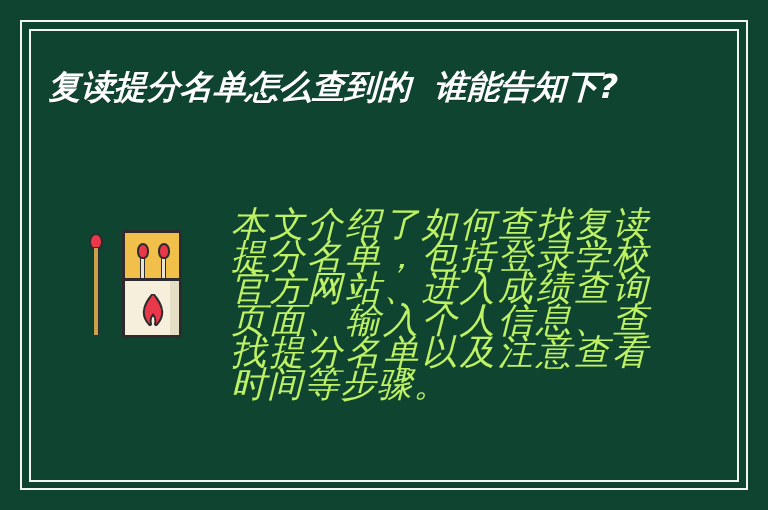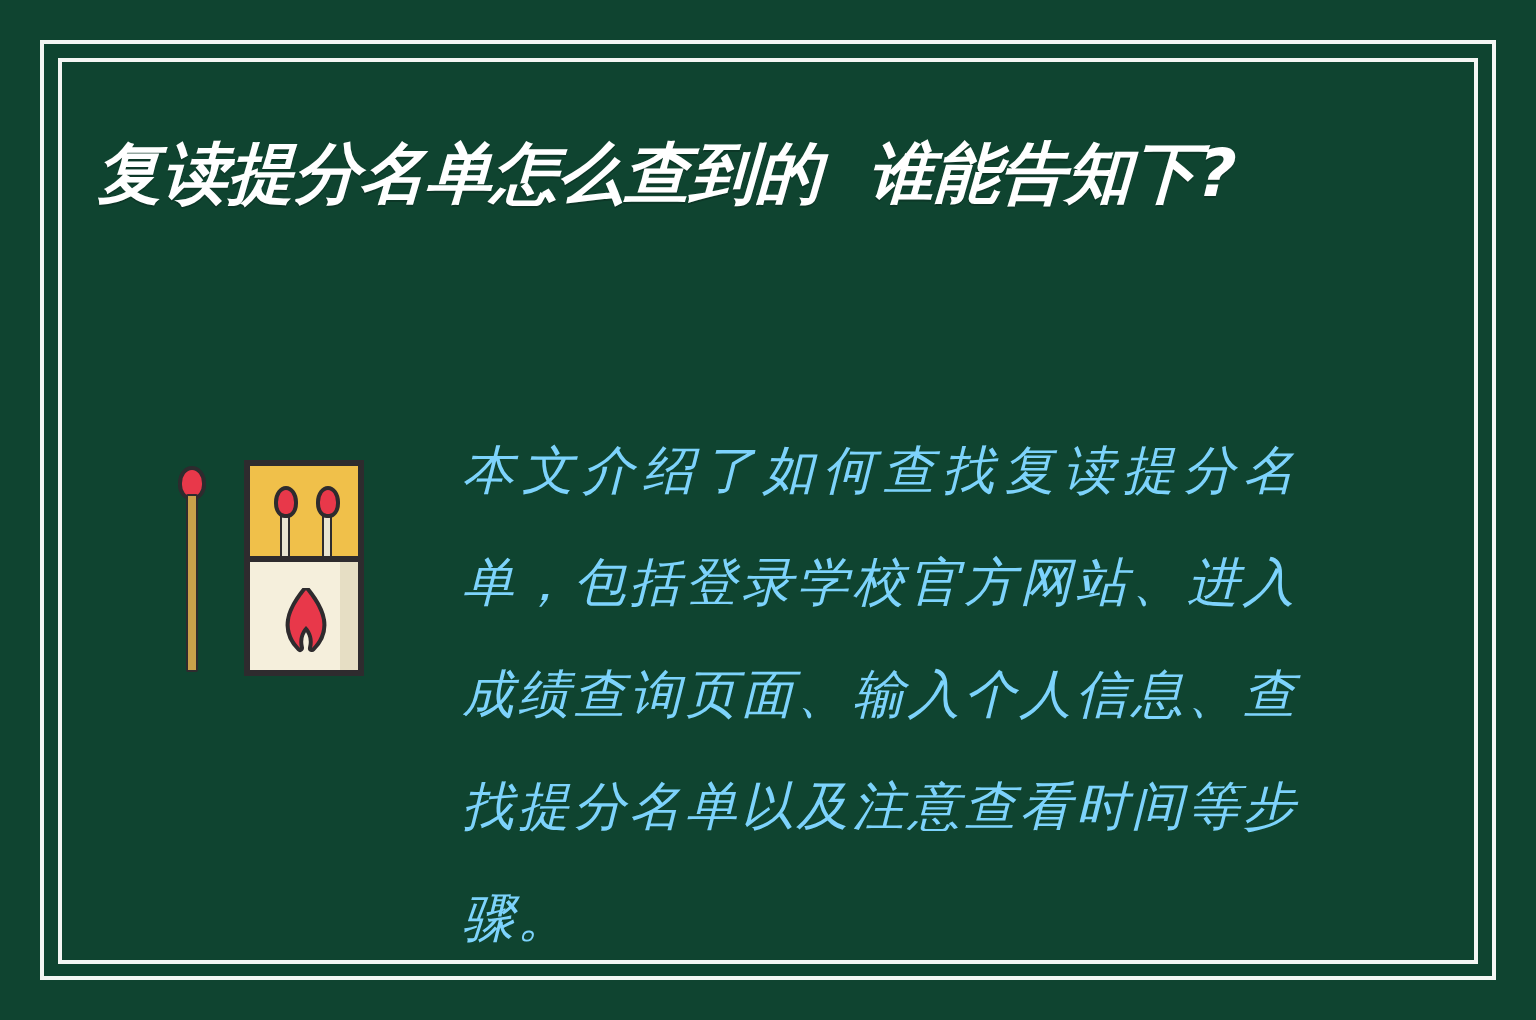--- a/index.html
+++ b/index.html
@@ -172,25 +172,25 @@
     width: 28px;
     height: 34px;
   }
 
   
   .body-text {
     position: absolute;
     left: 231px;
     top: 208px;
     width: 418px;
-    color: #7dd3fc;
+    color: #bef264;
     font-family: "DejaVu Serif", serif;
-    font-size: 26px;
+    font-size: 35px;
     font-style: italic;
-    line-height: 56px;
+    line-height: 32px;
     letter-spacing: 1.5px;
     text-align: justify;
     text-justify: inter-character;
     white-space: normal;
   }
 </style>
 </head>
 <body>
 
 <div class="poster">

